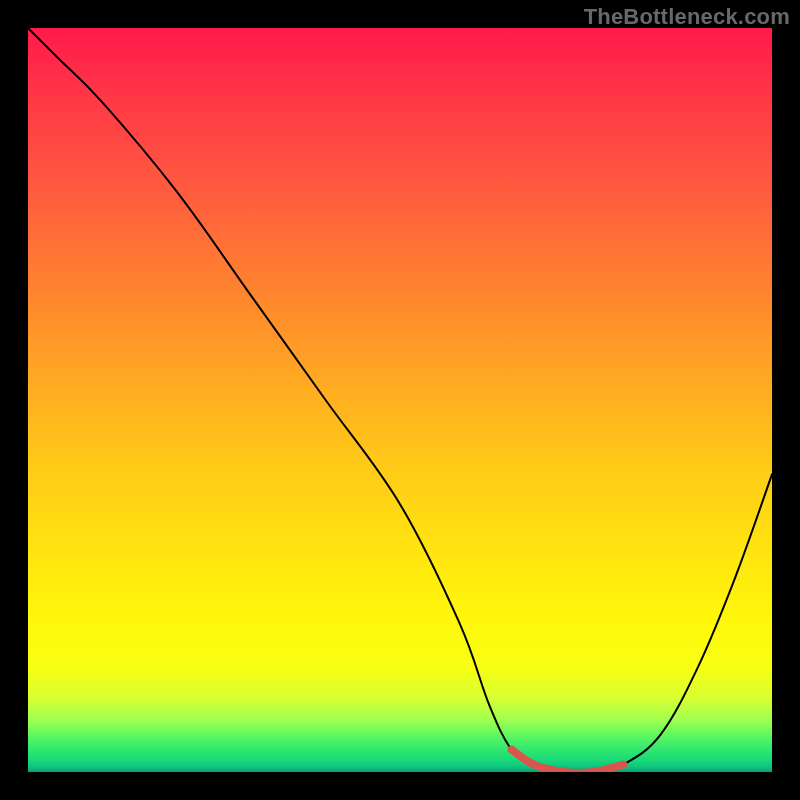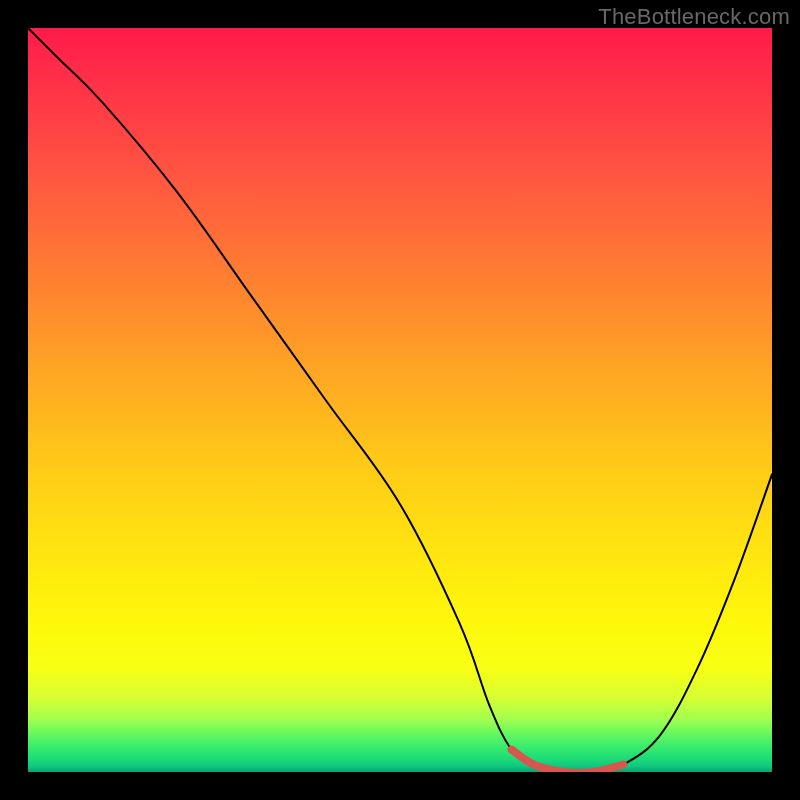--- a/index.html
+++ b/index.html
@@ -8,20 +8,21 @@
     width: 800px;
     height: 800px;
     background: #000;
     overflow: hidden;
   }
   .container {
     position: relative;
     width: 800px;
     height: 680px;
     background: #000;
+    font-weight: bold;
   }
   .plot-area {
     position: absolute;
     left: 28px;
     top: 28px;
     width: 744px;
     height: 744px;
     background: linear-gradient(
       to bottom,
       #ff1a4a 0%,

